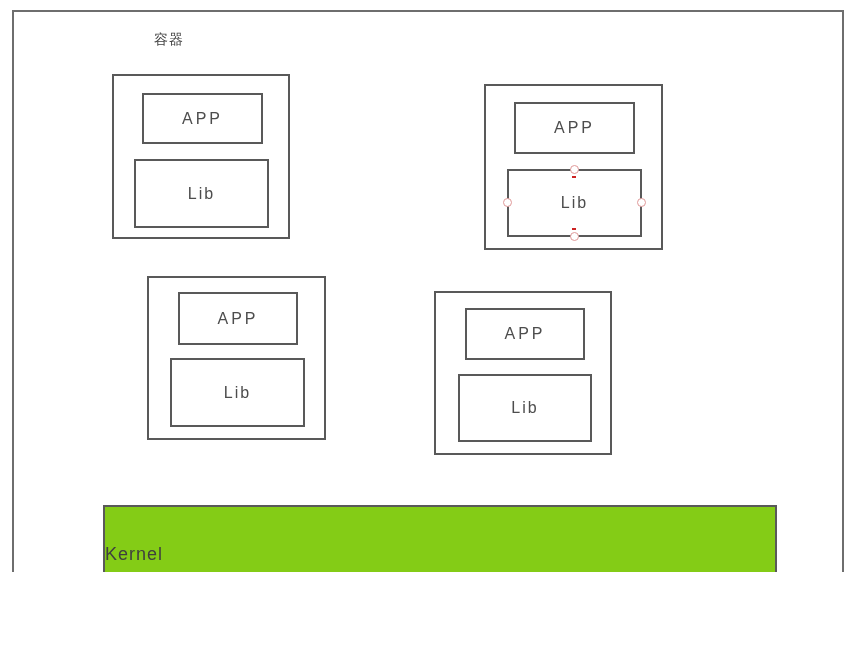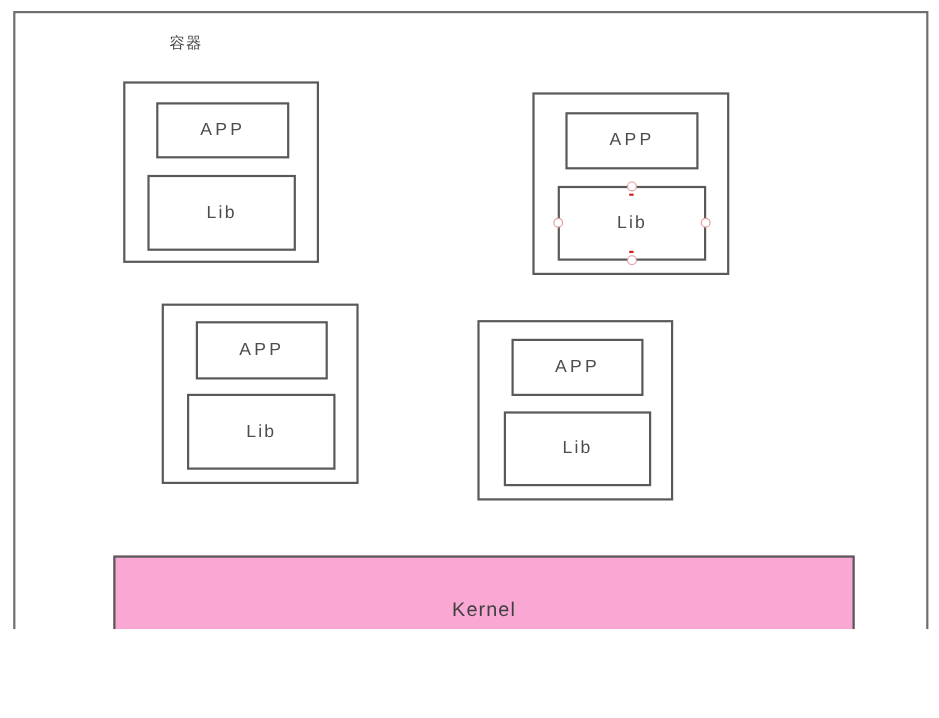--- a/index.html
+++ b/index.html
@@ -100,24 +100,24 @@
 
   
   .kernel {
     position: absolute;
     left: 103px;
     top: 505px;
     width: 674px;
     height: 99px;
     border: 2px solid #595959;
     box-sizing: border-box;
-    background: #f9a8d4;
+    background: #84cc16;
     display: flex;
     align-items: center;
-    justify-content: center;
+    justify-content: flex-start;
     color: #3f3f3f;
     font-size: 18px;
     letter-spacing: 1px;
   }
 
   
   .watermark {
     position: absolute;
     left: 598px;
     top: 622px;

